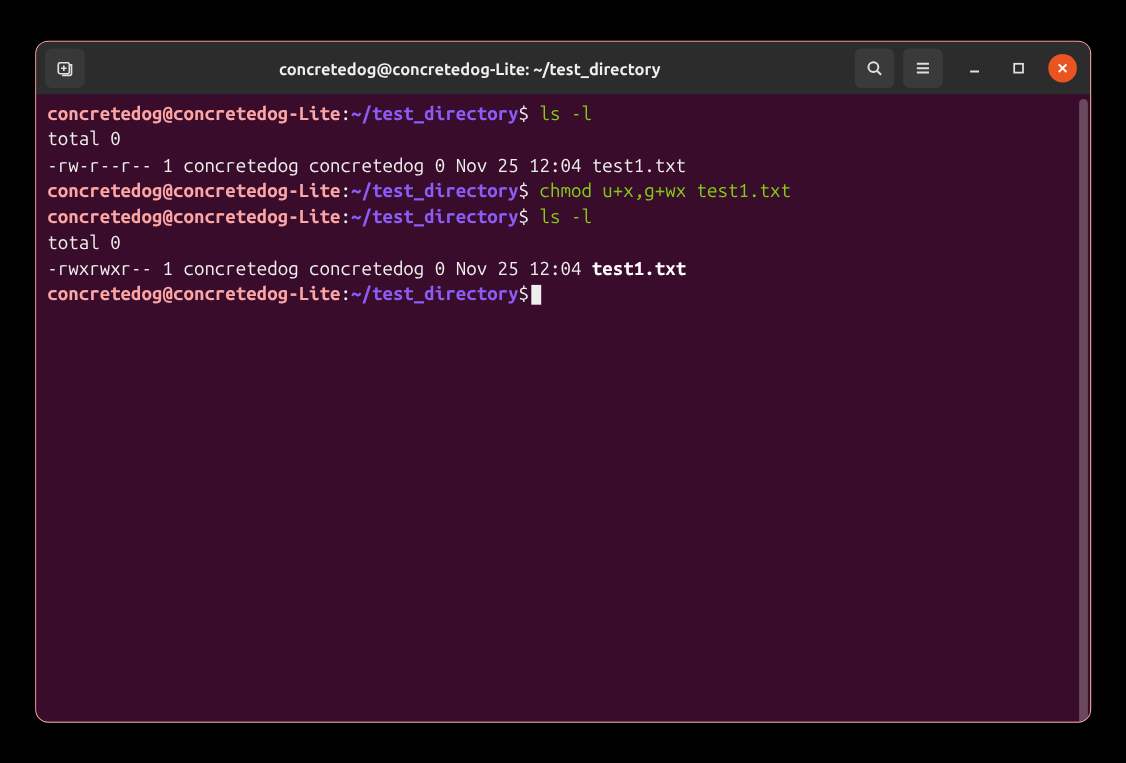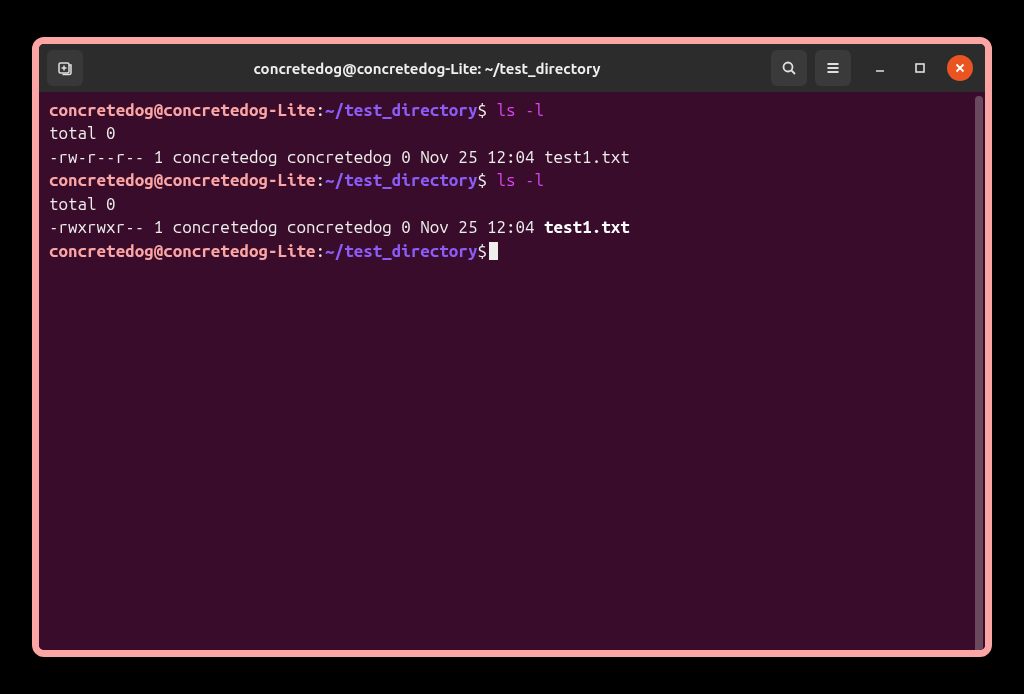--- a/index.html
+++ b/index.html
@@ -18,21 +18,21 @@
   }
   .window {
     width: 960px;
     height: 620px;
     background: #380c2a;
     border-radius: 12px;
     overflow: hidden;
     box-shadow: 0 0 20px rgba(0,0,0,0.5);
     display: flex;
     flex-direction: column;
-    border: 7px solid #fca5a5;
+    border: 1px solid #fca5a5;
   }
   .titlebar {
     background: #2c2c2c;
     height: 48px;
     display: flex;
     align-items: center;
     padding: 0 8px;
     gap: 8px;
     flex-shrink: 0;
   }
@@ -109,21 +109,21 @@
     color: #eeeeec;
   }
   .path {
     color: #8b5cf6;
     font-weight: bold;
   }
   .dollar {
     color: #eeeeec;
   }
   .cmd {
-    color: #d946ef;
+    color: #84cc16;
   }
   .output {
     color: #eeeeec;
   }
   .exec-file {
     color: #ffffff;
     font-weight: bold;
   }
   .cursor {
     display: inline-block;
@@ -181,20 +181,21 @@
   </div>
 
   <div class="terminal-body">
     <div class="scrollbar"></div>
 
     <div class="line"><span class="user-host">concretedog@concretedog-Lite</span><span class="colon">:</span><span class="path">~/test_directory</span><span class="dollar">$</span><span class="cmd"> <span>ls -l</span></span></div>
 
     <div class="line output">total 0</div>
     <div class="line output">-rw-r--r-- 1 concretedog concretedog 0 Nov 25 12:04 test1.txt</div>
 
+    <div class="line"><span class="user-host">concretedog@concretedog-Lite</span><span class="colon">:</span><span class="path">~/test_directory</span><span class="dollar">$</span><span class="cmd"> <span>chmod u+x,g+wx test1.txt</span></span></div>
 
     <div class="line"><span class="user-host">concretedog@concretedog-Lite</span><span class="colon">:</span><span class="path">~/test_directory</span><span class="dollar">$</span><span class="cmd"> <span>ls -l</span></span></div>
 
     <div class="line output">total 0</div>
     <div class="line output"><span>-rwxrwxr-- 1 concretedog concretedog 0 Nov 25 12:04 </span><span class="exec-file">test1.txt</span></div>
 
     <div class="line"><span class="user-host">concretedog@concretedog-Lite</span><span class="colon">:</span><span class="path">~/test_directory</span><span class="dollar">$</span><span class="cursor"></span></div>
   </div>
 </div>
 

